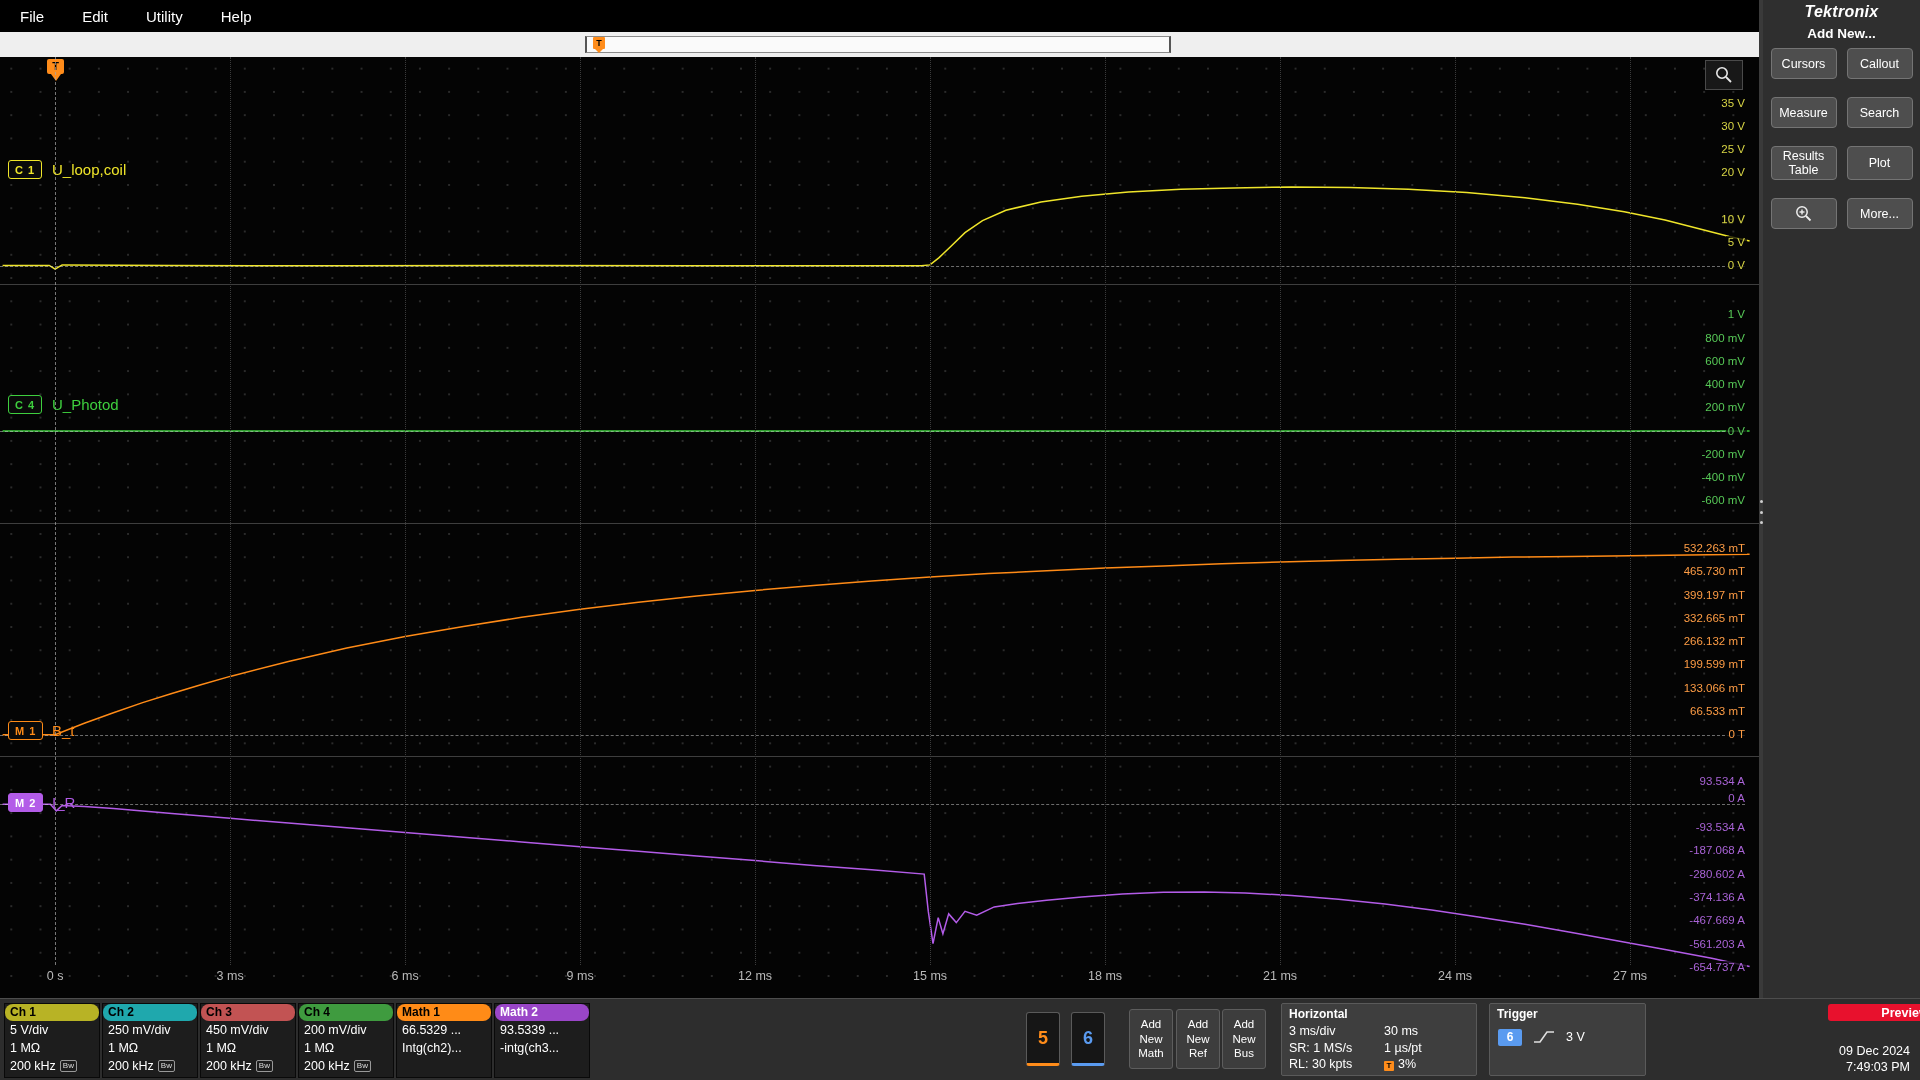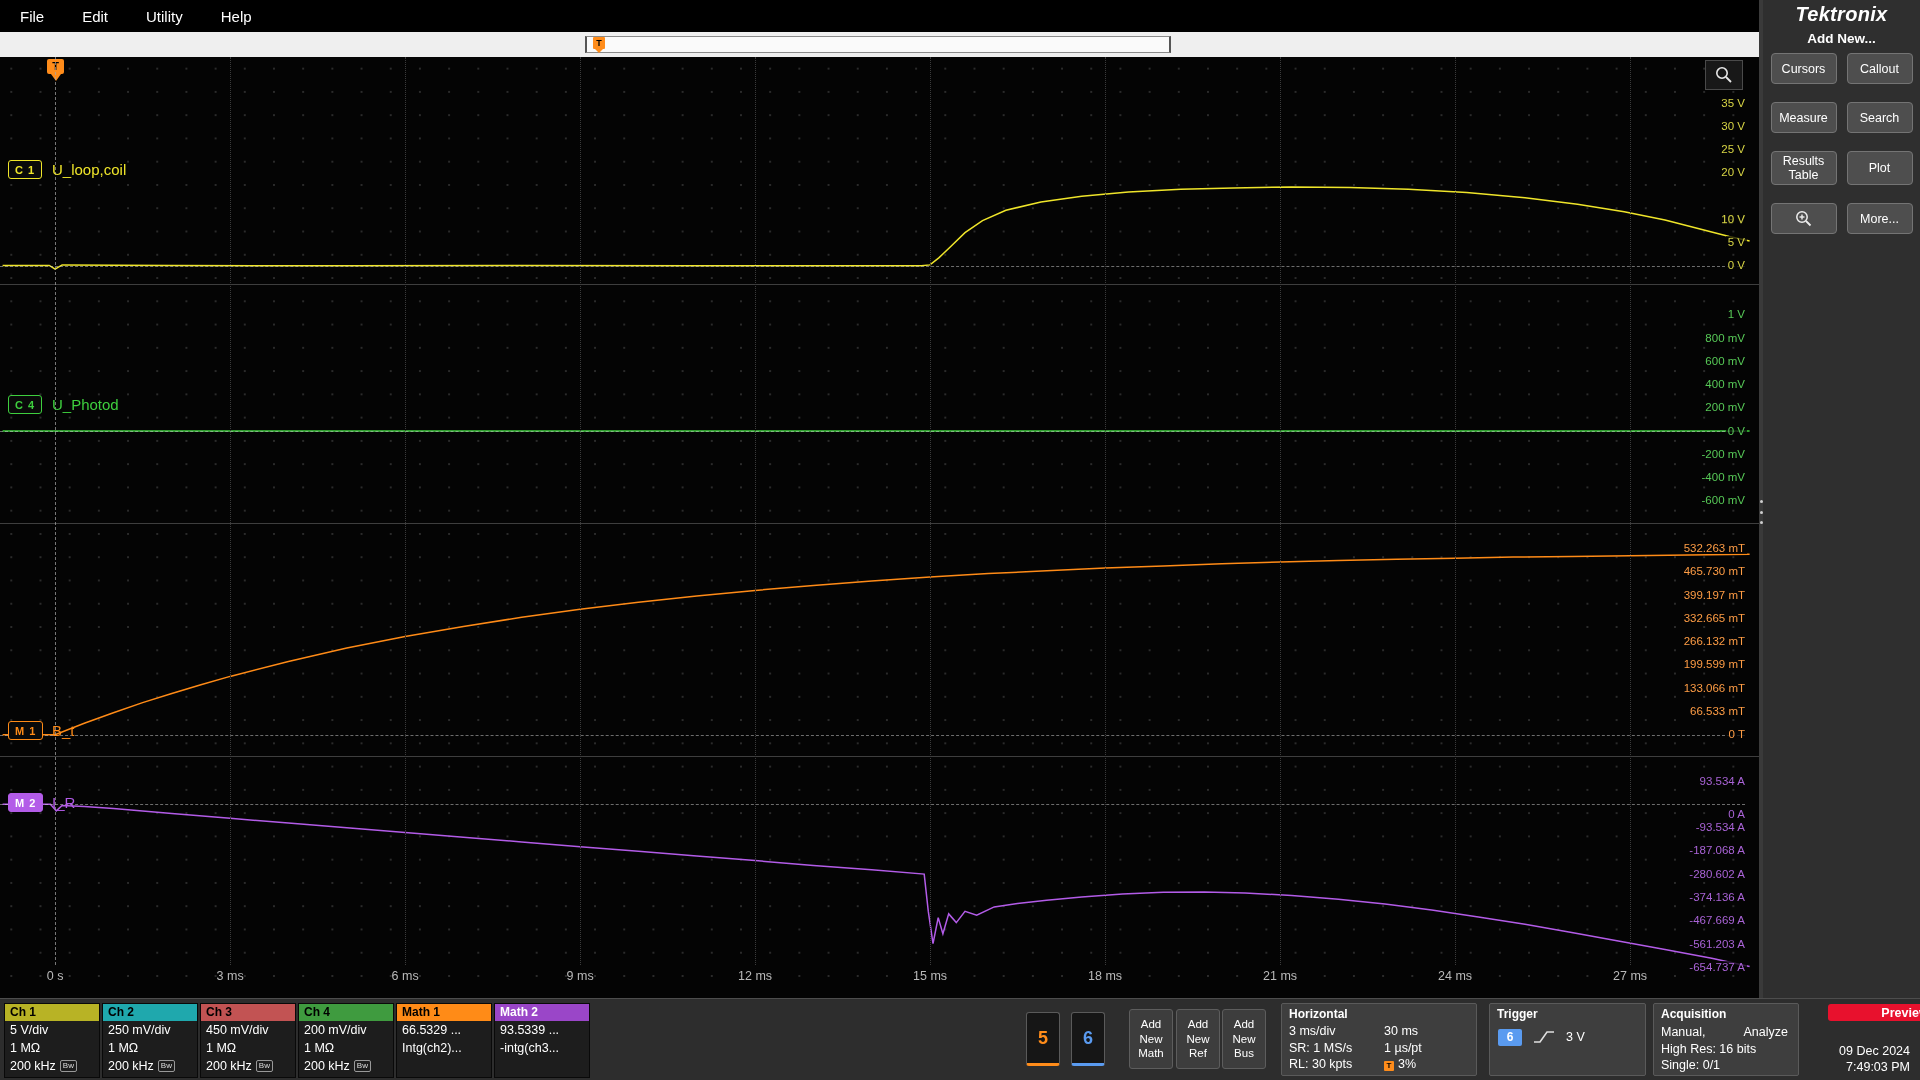--- a/index.html
+++ b/index.html
@@ -41,32 +41,32 @@
   svg.waves{position:absolute;left:0;top:0;}
 
   
   .divider{position:absolute;left:1759px;top:0;width:4px;height:998px;background:#3a3a3a;}
   .handle{position:absolute;left:1759px;top:500px;width:4px;height:24px;display:flex;flex-direction:column;
     justify-content:space-between;align-items:center;}
   .handle i{width:3px;height:3px;border-radius:50%;background:#cfcfcf;}
 
   
   .rightpanel{position:absolute;left:1763px;top:0;width:157px;height:998px;background:#2f2f2f;}
-  .logo{text-align:center;color:#fff;font-weight:bold;font-style:italic;font-size:20px;margin-top:3px;letter-spacing:.3px;}
+  .logo{text-align:center;color:#fff;font-weight:bold;font-style:italic;font-size:16px;margin-top:3px;letter-spacing:.3px;}
   .addnew{text-align:center;color:#fff;font-weight:bold;font-size:13.5px;margin:5px 0 7px;}
   .sidegrid{display:grid;grid-template-columns:66px 66px;gap:18px 10px;justify-content:center;margin-top:7px;}
   .sbtn{background:#4e4e4e;border:1px solid #747474;border-radius:4px;color:#fff;font-size:12.5px;min-height:31px;
     display:flex;align-items:center;justify-content:center;text-align:center;line-height:1.12;padding:2px;
     font-family:"Liberation Sans",sans-serif;}
 
   
   .bottombar{position:absolute;left:0;top:998px;width:1920px;height:82px;background:#2d2d2d;border-top:1px solid #4d4d4d;}
   #badges{position:absolute;left:4px;top:4px;display:flex;gap:2px;}
   .badge{width:94px;height:73px;background:#1d1d1d;border:1px solid #090909;}
-  .badge-head{height:17px;font-size:12px;font-weight:bold;padding:1px 0 0 5px;box-sizing:border-box;}
+  .badge-head{height:17px;font-size:12px;font-weight:bold;padding:1px 0 0 5px;box-sizing:border-box;border-radius:8px;}
   .badge-row{height:18px;font-size:12.5px;color:#fff;padding-left:5px;display:flex;align-items:center;gap:4px;}
   .bw{font-size:8px;border:1px solid #999;border-radius:2px;color:#ddd;padding:0 2px;line-height:10px;}
   .numbtn{position:absolute;top:13px;width:34px;height:54px;background:#161616;border:1px solid #5a5a5a;border-radius:3px;
     font-size:18px;font-weight:bold;display:flex;align-items:center;justify-content:center;box-sizing:border-box;}
   .addbtn{position:absolute;top:10px;width:44px;height:60px;background:#3d3d3d;border:1px solid #5d5d5d;border-radius:3px;
     color:#fff;font-size:11.5px;text-align:center;white-space:pre-line;line-height:1.25;display:flex;align-items:center;
     justify-content:center;box-sizing:border-box;}
   .panel{position:absolute;top:4px;height:73px;background:#3e3e3e;border:1px solid #5a5a5a;border-radius:2px;color:#fff;box-sizing:border-box;}
   .panel-title{font-size:12px;font-weight:bold;padding:3px 0 2px 7px;}
   .hrow{display:grid;grid-template-columns:95px auto;padding-left:7px;font-size:12.5px;line-height:16.5px;}
@@ -161,21 +161,21 @@
       <div class="ylabel" style="top: 531.5px; color: rgb(255, 157, 69);">399.197 mT</div>
       <div class="ylabel" style="top: 554.8px; color: rgb(255, 157, 69);">332.665 mT</div>
       <div class="ylabel" style="top: 578.1px; color: rgb(255, 157, 69);">266.132 mT</div>
       <div class="ylabel" style="top: 601.4px; color: rgb(255, 157, 69);">199.599 mT</div>
       <div class="ylabel" style="top: 624.6px; color: rgb(255, 157, 69);">133.066 mT</div>
       <div class="ylabel" style="top: 647.9px; color: rgb(255, 157, 69);">66.533 mT</div>
       <div class="ylabel" style="top: 671.2px; color: rgb(255, 157, 69);">0 T</div>
       <div class="tag" style="top: 664px; border-color: rgb(255, 139, 23); color: rgb(255, 139, 23);">M 1</div>
       <div class="wavename" style="top: 665px; color: rgb(255, 139, 23);">B_t</div>
       <div class="ylabel" style="top: 717.6px; color: rgb(169, 99, 214);">93.534 A</div>
-      <div class="ylabel" style="top: 751px; color: rgb(169, 99, 214);">0 A</div>
+      <div class="ylabel" style="top: 735px; color: rgb(169, 99, 214);">0 A</div>
       <div class="ylabel" style="top: 764.1px; color: rgb(169, 99, 214);">-93.534 A</div>
       <div class="ylabel" style="top: 787.4px; color: rgb(169, 99, 214);">-187.068 A</div>
       <div class="ylabel" style="top: 810.7px; color: rgb(169, 99, 214);">-280.602 A</div>
       <div class="ylabel" style="top: 834px; color: rgb(169, 99, 214);">-374.136 A</div>
       <div class="ylabel" style="top: 857.2px; color: rgb(169, 99, 214);">-467.669 A</div>
       <div class="ylabel" style="top: 880.5px; color: rgb(169, 99, 214);">-561.203 A</div>
       <div class="ylabel" style="top: 903.8px; color: rgb(169, 99, 214);">-654.737 A</div>
       <div class="tag" style="top: 736px; background: rgb(179, 92, 232); border-color: rgb(179, 92, 232); color: rgb(255, 255, 255);">M 2</div>
       <div class="wavename" style="top: 737px; color: rgb(179, 92, 232);">I_R</div>
       <div class="xlabel" style="left: 55.1px;">0 s</div>
@@ -281,29 +281,20 @@
       <div class="panel-title">Trigger</div>
       <div class="trig-row">
         <span class="src-badge" style="background: rgb(90, 155, 240);">6</span>
         <svg width="26" height="18" viewBox="0 0 26 18">
           <path d="M3 14 h6 l7 -10 h7" fill="none" stroke="#e0e0e0" stroke-width="1.6"></path>
         </svg>
         <span>3 V</span>
       </div>
     </div>
 
-    <div class="panel panel-acq">
-      <div class="panel-title">Acquisition</div>
-      <div class="acq-row1">
-        <span>Manual,</span>
-        <span>Analyze</span>
-      </div>
-      <div class="acq-row">High Res: 16 bits</div>
-      <div class="acq-row">Single: 0/1</div>
-    </div>
 
     <div class="preview">Preview</div>
     <div class="datetime">
       <div>09 Dec 2024</div>
       <div>7:49:03 PM</div>
     </div>
   <div class="numbtn" style="left: 1026px; color: rgb(255, 140, 26); border-bottom: 3px solid rgb(255, 140, 26);">5</div>
       <div class="numbtn" style="left: 1071px; color: rgb(90, 155, 240); border-bottom: 3px solid rgb(90, 155, 240);">6</div>
       <div class="addbtn" style="left: 1129px;">Add
 New

